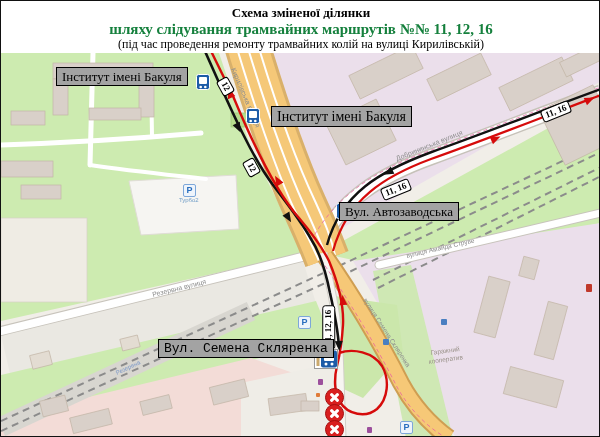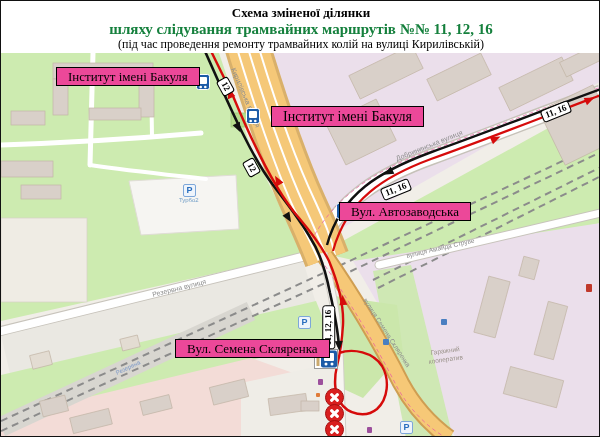--- a/index.html
+++ b/index.html
@@ -4,21 +4,21 @@
 <style>
   html,body{margin:0;padding:0;background:#888;}
   .frame{position:relative;width:600px;height:437px;background:#fff;border:1px solid #111;
          box-sizing:border-box;overflow:hidden;font-family:"Liberation Serif",serif;}
   .header{position:absolute;left:0;top:0;width:600px;height:52px;background:#fff;text-align:center;z-index:30;}
   .header .t1{font-size:13px;font-weight:bold;margin-top:3px;line-height:17px;color:#000;}
   .header .t2{font-size:15px;font-weight:bold;line-height:17px;color:#15803d;}
   .header .t3{font-size:12px;line-height:13px;color:#000;}
   .map{position:absolute;left:0;top:52px;width:600px;height:385px;background:#f1eee8;}
   .map svg{position:absolute;left:0;top:0;}
-  .maplabel{position:absolute;background:#ec4899;border:1px solid #000;padding:0 11px;
+  .maplabel{position:absolute;background:#a3a3a3;border:1px solid #000;padding:0 5px;
             font-size:13px;line-height:17px;white-space:nowrap;color:#000;z-index:20;}
   .badge{position:absolute;background:#fff;border:1px solid #000;border-radius:3px;
          font-size:9px;font-weight:bold;line-height:11px;padding:0 3px;white-space:nowrap;
          color:#000;z-index:19;text-align:center;}
   .tramstop{position:absolute;z-index:18;}
   .xmark{position:absolute;width:17px;height:17px;border-radius:50%;background:#d81f1f;
          border:1px solid #a50e0e;z-index:17;}
   .xmark::before,.xmark::after{content:"";position:absolute;left:3px;top:7px;width:11px;height:3px;
          background:#fff;border-radius:1px;}
   .xmark::before{transform:rotate(45deg);}
@@ -166,21 +166,21 @@
         <polygon points="0,-6 4,4 -4,4" fill="#111" transform="translate(237,74) rotate(154)"></polygon>
         <polygon points="0,-6 4,4 -4,4" fill="#111" transform="translate(287,164) rotate(149)"></polygon>
         <polygon points="0,-6 4,4 -4,4" fill="#111" transform="translate(338,292) rotate(177)"></polygon>
         <polygon points="0,-6 4,4 -4,4" fill="#111" transform="translate(388,119) rotate(-117)"></polygon>
       </g>
     </svg>
 
     <div class="maplabel" style="left:55px;top:14px;">Інститут імені Бакуля</div>
     <div class="maplabel" style="left:270px;top:53px;font-size:14px;line-height:19px;">Інститут імені Бакуля</div>
     <div class="maplabel" style="left:338px;top:149px;">Вул. Автозаводська</div>
-    <div class="maplabel" style="left:174px;top:286px;">Вул. Семена Скляренка</div>
+    <div class="maplabel" style="left:157px;top:286px;font-family:Liberation Mono, monospace;">Вул. Семена Скляренка</div>
 
     <div class="badge" style="left:216px;top:27px;transform:rotate(61deg);">12</div>
     <div class="badge" style="left:242px;top:108px;transform:rotate(61deg);">12</div>
     <div class="badge" style="left:380px;top:130px;transform:rotate(-22deg);">11, 16</div>
     <div class="badge" style="left:540px;top:52px;transform:rotate(-22deg);">11, 16</div>
     <div class="badge" style="left:306px;top:268px;transform:rotate(-90deg);">11, 12, 16</div>
 
     <div class="tramstop" style="left:195px;top:21px;">
       <svg width="14" height="16" viewBox="0 0 14 16">
           <rect x="0.5" y="0.5" width="13" height="15" rx="2" fill="#1d5ca8" stroke="#fff"></rect>

